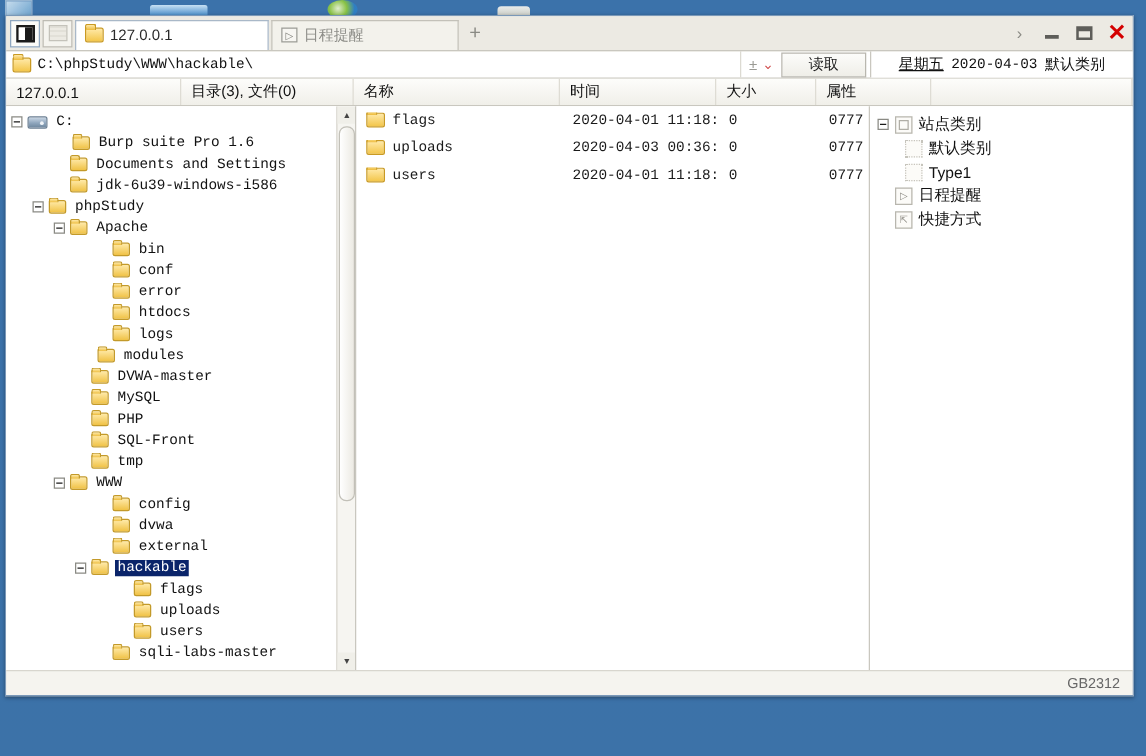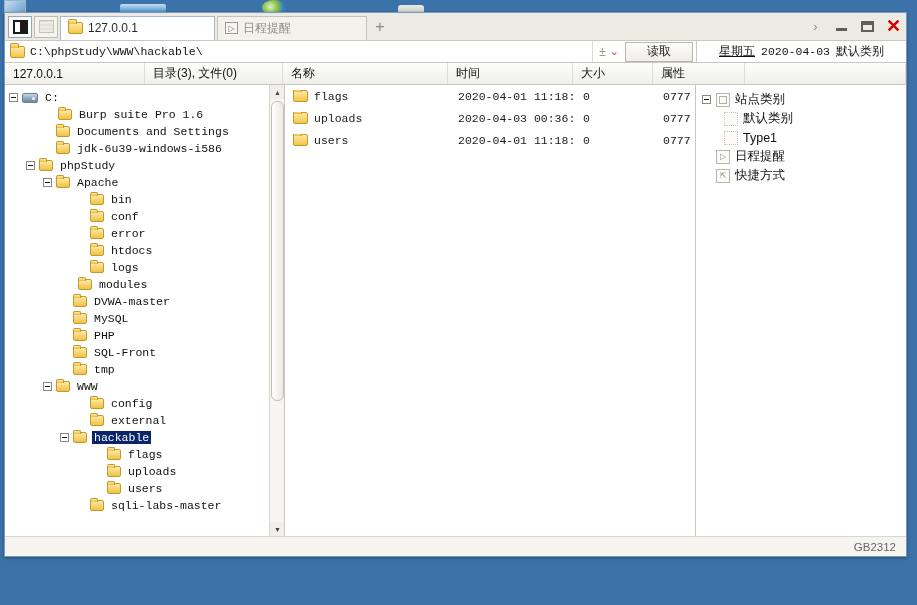--- a/index.html
+++ b/index.html
@@ -418,20 +418,25 @@
             <span class="nlabel">WWW</span>
           </div>
           <div class="node" style="padding-left: 72px;">
             <span class="exp-spacer"></span>
             <span class="nfolder"></span>
             <span class="nlabel">config</span>
           </div>
           <div class="node" style="padding-left: 72px;">
             <span class="exp-spacer"></span>
             <span class="nfolder"></span>
+            <span class="nlabel">dvwa</span>
+          </div>
+          <div class="node" style="padding-left: 72px;">
+            <span class="exp-spacer"></span>
+            <span class="nfolder"></span>
             <span class="nlabel">external</span>
           </div>
           <div class="node selected" style="padding-left: 55px;">
             <span class="expander"></span>
             <span class="nfolder"></span>
             <span class="nlabel">hackable</span>
           </div>
           <div class="node" style="padding-left: 89px;">
             <span class="exp-spacer"></span>
             <span class="nfolder"></span>

